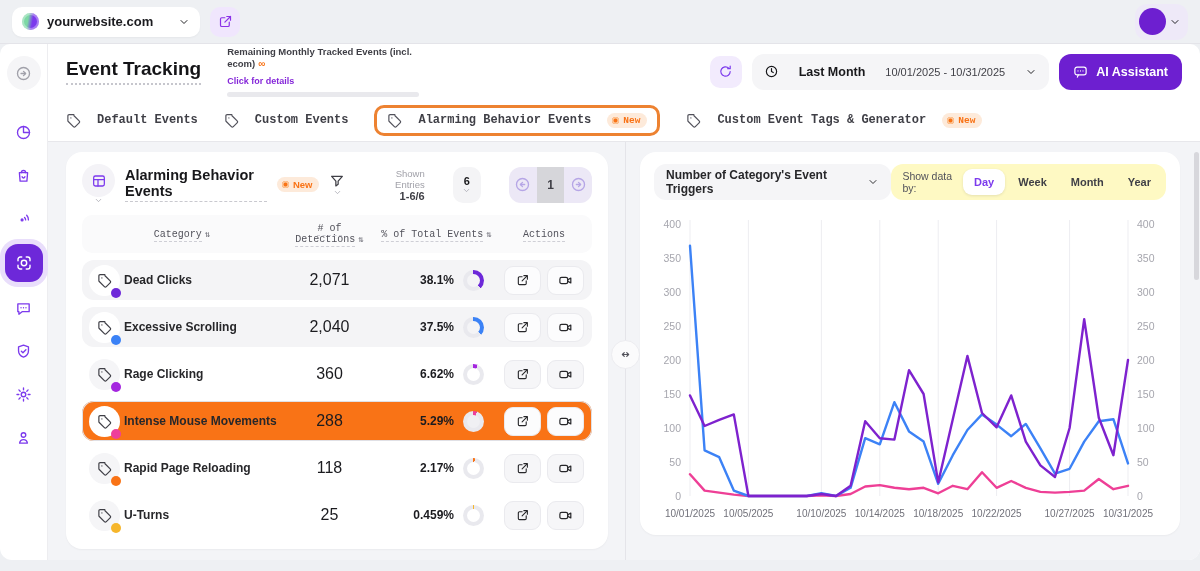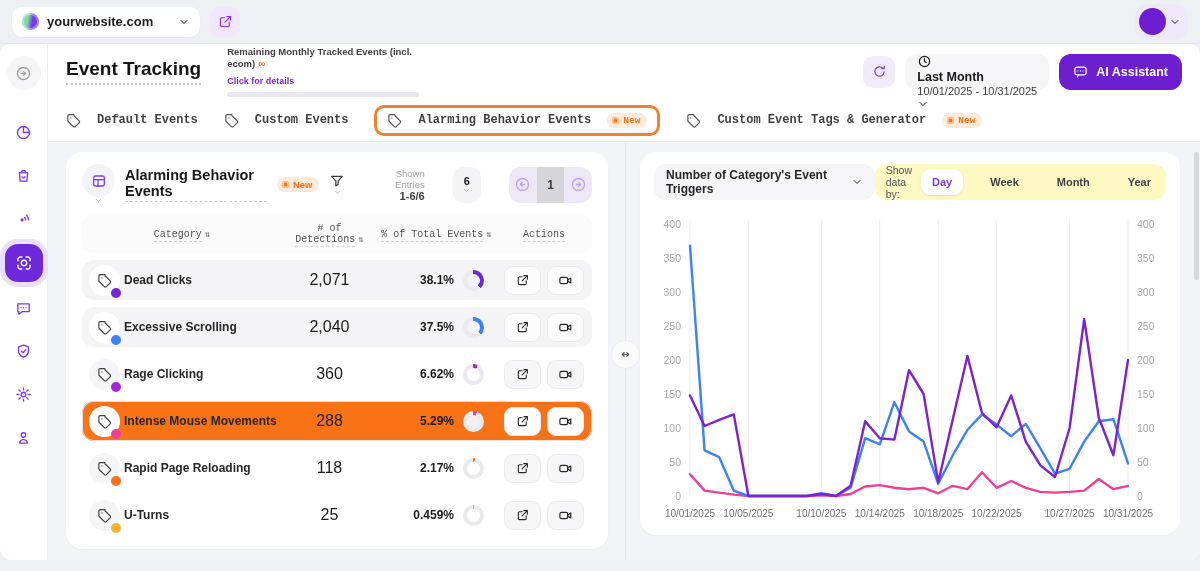--- a/index.html
+++ b/index.html
@@ -29,21 +29,21 @@
   
   .page-header { height:55px; display:flex; align-items:center; padding:0 18px; gap:18px; }
   .page-title { font-size:19px; font-weight:700; color:#141417; border-bottom:2px dotted #c6c6cd; padding-bottom:3px; }
   .remaining { width:200px; margin-left:8px; }
   .rem-line1 { font-size:9.5px; font-weight:700; color:#3f3f46; line-height:1.25; }
   .rem-inf { color:#f97316; font-weight:800; font-size:10px; margin-left:3px; }
   .rem-link { font-size:9px; color:#8527d9; font-weight:700; cursor:pointer; display:inline-block; margin-top:1px; }
   .rem-bar { height:5px; width:192px; background:#e9e9ed; border-radius:4px; margin-top:4px; }
   .header-right { margin-left:auto; display:flex; align-items:center; gap:10px; }
   .refresh-btn { width:32px; height:32px; border:none; border-radius:10px; background:#f2ebfd; color:#7c3aed; display:grid; place-items:center; cursor:pointer; }
-  .period-pill { height:36px; background:#f5f5f7; border-radius:12px; display:flex; align-items:flex-start; gap:1px; padding:0 12px; cursor:pointer;flex-direction:column; }
+  .period-pill { height:36px; background:#f5f5f7; border-radius:12px; display:flex; align-items:center; gap:20px; padding:0 12px; cursor:pointer; }
   .period-label { font-size:12.5px; font-weight:700; }
   .period-range { font-size:11px; color:#3f3f46; }
   .ai-btn { height:36px; border:none; border-radius:12px; background:#6d1fd0; color:#fff; display:flex; align-items:center; gap:8px; padding:0 14px; font-size:12.5px; font-weight:700; cursor:pointer; font-family:inherit; }
 
   
   .tabs-row { height:42px; display:flex; align-items:center; padding:0 18px; gap:26px; }
   .tab { display:flex; align-items:center; gap:16px; font-size:12px; font-weight:700; color:#3f3f46; cursor:pointer; background:none; border:none; font-family:Liberation Mono, monospace; }
   .tab .icn { color:#52525b; }
   .tab.active { border:3px solid #ed8231; border-radius:10px; padding:5px 10px; background:#fff; }
   .badge-new { display:inline-flex; align-items:center; gap:4px; background:#fdeada; color:#f97316; border-radius:999px; padding:2px 7px 2px 5px; font-size:9.5px; font-weight:700; }
@@ -580,21 +580,21 @@
           <div class="metric-dd">
             <span>Number of Category's Event Triggers</span>
             <span class="icn" id="chev-metric">
                 <svg width="12" height="12" viewBox="0 0 24 24" fill="none" stroke="currentColor" stroke-width="1.9" stroke-linecap="round" stroke-linejoin="round">
                   <polyline points="6 9 12 15 18 9"></polyline>
                 </svg>
               </span>
           </div>
           <div class="seg-wrap">
             <span class="seg-label">Show data by:</span>
-            <span id="seg-opts" style="display:flex;gap:16px;">
+            <span id="seg-opts" style="display:flex;gap:2px;">
                 <button class="seg-opt sel">Day</button>
                 <button class="seg-opt">Week</button>
                 <button class="seg-opt">Month</button>
                 <button class="seg-opt">Year</button>
               </span>
           </div>
         </div>
         <svg id="chart" width="516" height="312" viewBox="0 0 516 312">
             <line x1="38.0" y1="8" x2="38.0" y2="284.0" stroke="#ededf1" stroke-width="1"></line>
             <line x1="96.4" y1="8" x2="96.4" y2="284.0" stroke="#ededf1" stroke-width="1"></line>

